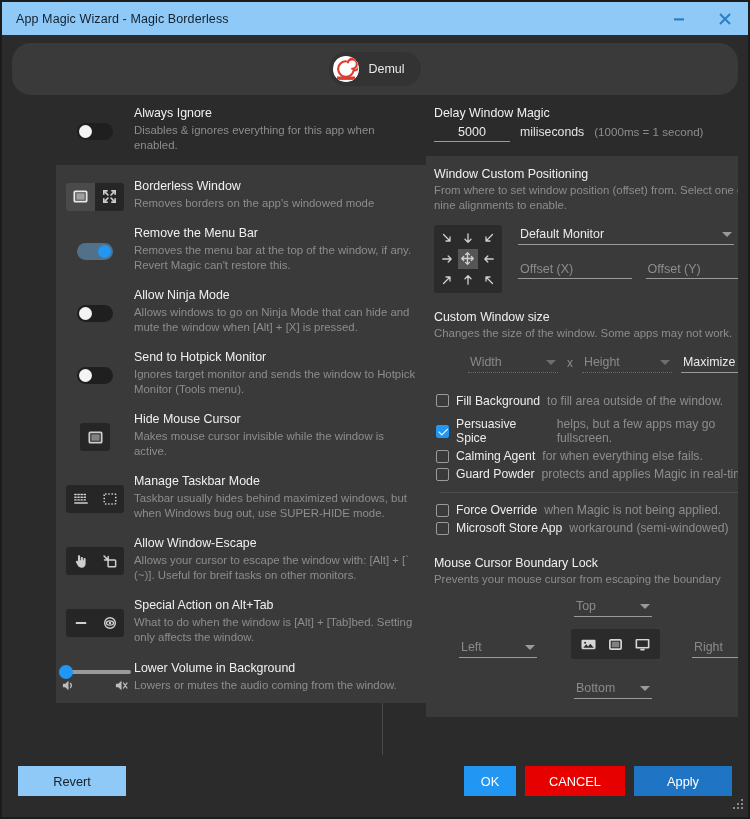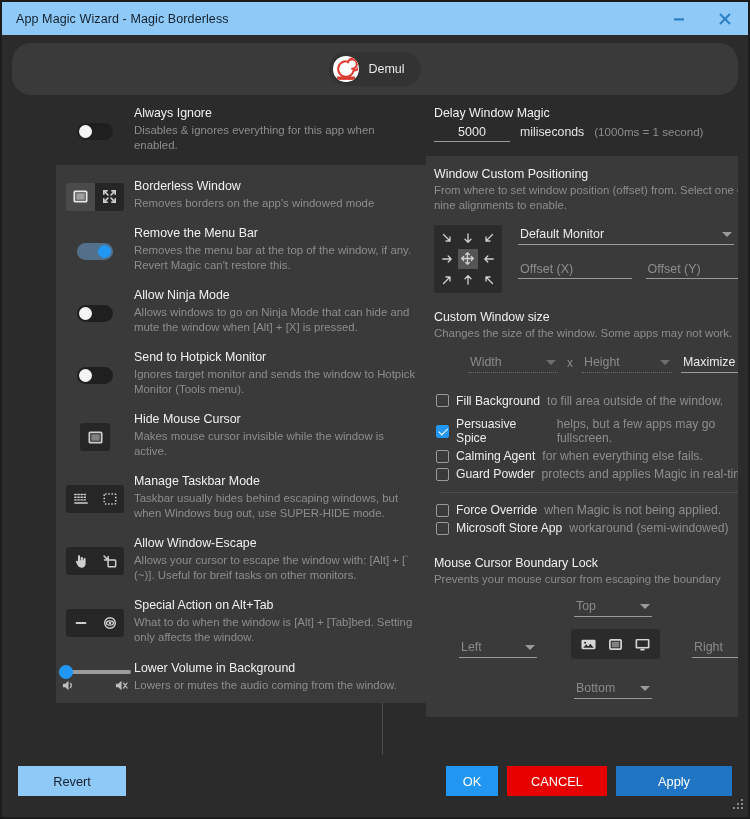--- a/index.html
+++ b/index.html
@@ -205,21 +205,21 @@
     display: flex; align-items: center;
     padding: 0 16px 10px 16px; position: relative;
   }
   .btn {
     height: 30px; display: flex; align-items: center; justify-content: center;
     font-size: 12.8px; border: none;
   }
   .btn-revert { width: 108px; background: #8ec9f7; color: #15212c; }
   .btn-ok { width: 52px; background: #2196f3; color: #fff; }
   .btn-cancel { width: 100px; background: #e60000; color: #fff; }
-  .btn-apply { width: 116px; background: #1f74c4; color: #fff; }
+  .btn-apply { width: 98px; background: #1f74c4; color: #fff; }
   .fsp { flex: 1; }
   .grip { position: absolute; right: 4px; bottom: 3px; color: #8a8a8a; }
 </style>
 </head>
 <body>
 
 <div class="window">
 
   <div class="titlebar">
     <span class="title">App Magic Wizard - Magic Borderless</span>
@@ -356,21 +356,21 @@
                   </div>
                   <div class="ibtn dim">
                     <svg width="18" height="16" viewBox="0 0 20 18">
                         <rect x="3.5" y="3.5" width="13" height="11" rx="1" fill="none" stroke="currentColor" stroke-width="1.7" stroke-dasharray="1.6 2"></rect>
                       </svg>
                   </div>
                 </div>
               </div>
               <div class="txt">
                 <div class="t1">Manage Taskbar Mode</div>
-                <div class="t2">Taskbar usually hides behind escaping windows, but when Windows bug out, use SUPER-HIDE mode.</div>
+                <div class="t2">Taskbar usually hides behind maximized windows, but when Windows bug out, use SUPER-HIDE mode.</div>
               </div>
             </div>
 
             <div class="row">
               <div class="ctl">
                 <div class="iconpair">
                   <div class="ibtn dim">
                     <svg width="17" height="17" viewBox="0 0 18 18" fill="currentColor">
                       <path d="M7.4 2.3c.7 0 1.2.6 1.2 1.3v4.2h.7V5.4c0-.6.5-1.1 1.1-1.1s1.1.5 1.1 1.1v2.4h.7V6.4c0-.6.5-1.1 1.1-1.1s1.1.5 1.1 1.1v5.1c0 2.4-1.6 4.2-4 4.2-2.3 0-3.6-1-4.4-2.6L4.2 9.9c-.3-.6 0-1.3.6-1.5.5-.2 1 0 1.3.4l.2.4V3.6c0-.7.5-1.3 1.1-1.3z"></path>
                     </svg>

